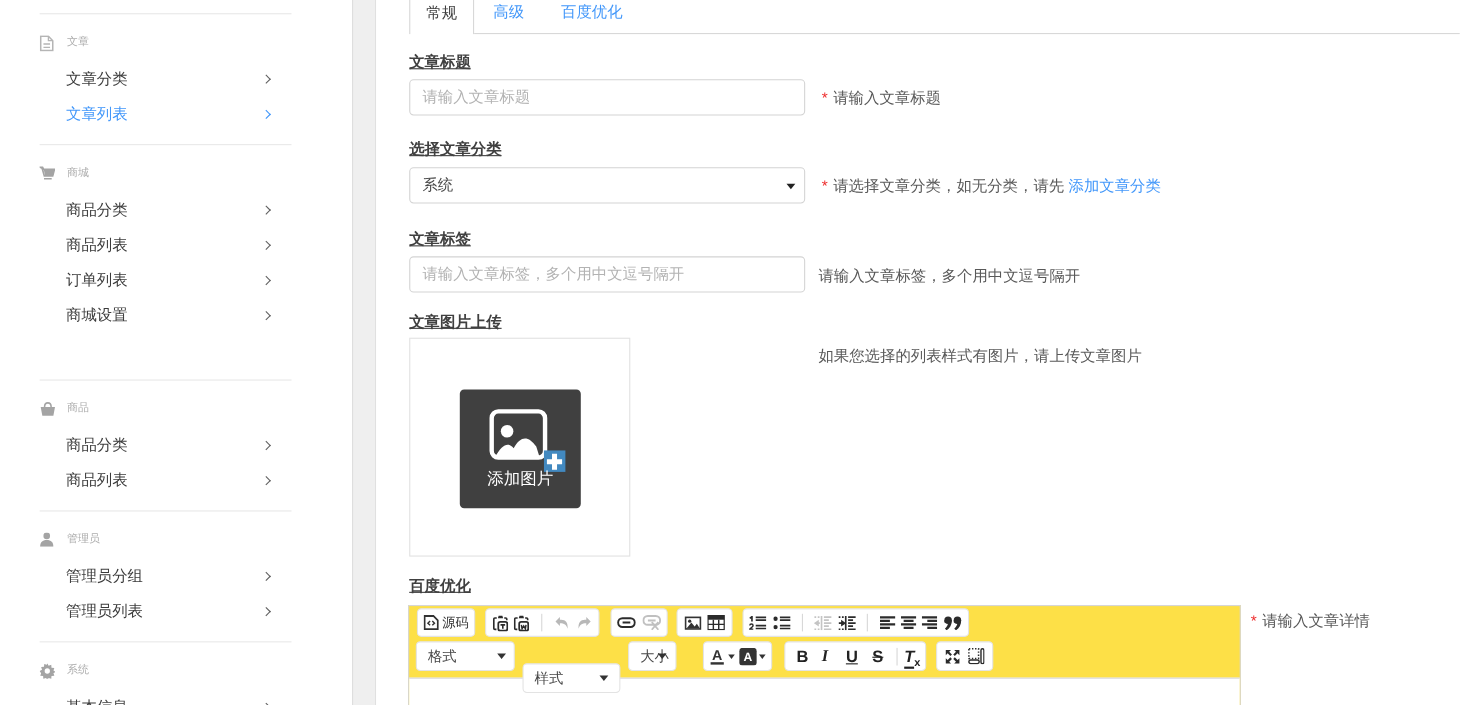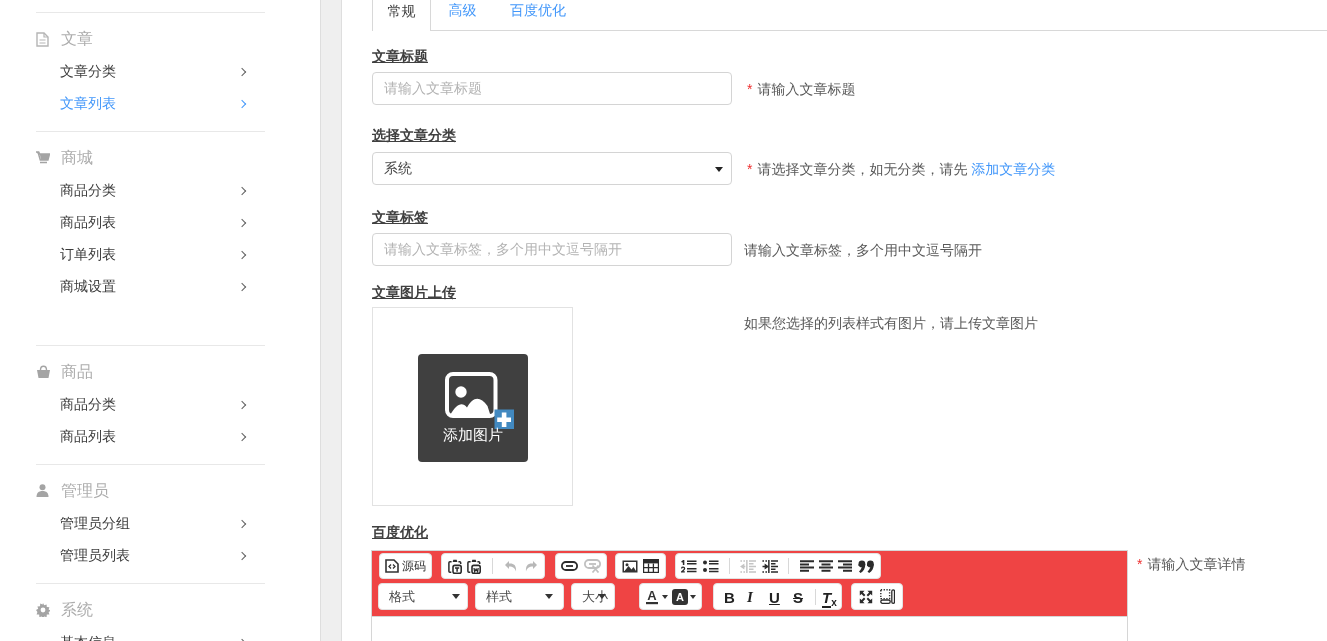--- a/index.html
+++ b/index.html
@@ -2,21 +2,21 @@
 <html><head>
 <meta charset="utf-8">
 <style>
 * { margin:0; padding:0; box-sizing:border-box; }
 html,body { width:1327px; height:641px; overflow:hidden; background:#fff;
   font-family:"Liberation Sans", sans-serif; }
 
 
 #side { position:absolute; left:0; top:0; width:320px; height:641px; background:#fff; }
 .sec { position:absolute; left:36px; width:229px; border-top:1px solid #e8e8e8; padding-top:10px; }
-.hd { height:32px; line-height:32px; color:#adadad; font-size:16px; position:relative; padding-left:25px; }
+.hd { height:32px; line-height:32px; color:#adadad; font-size:10px; position:relative; padding-left:25px; }
 .hd svg { position:absolute; left:0; top:9px; }
 .it { height:32px; line-height:32px; color:#3b3b3b; font-size:14px; position:relative; padding-left:24px; }
 .it.act { color:#4297fa; }
 .ar { position:absolute; right:20px; top:13.5px; width:6px; height:6px;
   border-top:1.5px solid #606060; border-right:1.5px solid #606060; transform:rotate(45deg); }
 .it.act .ar { border-color:#4297fa; }
 
 
 #gut { position:absolute; left:320px; top:0; width:22px; height:641px; background:#efefef;
   border-left:1px solid #dedede; border-right:1px solid #dedede; }
@@ -37,21 +37,21 @@
 .star { color:#ee2c2c; margin-right:5px; }
 a.blue { color:#4297fa; text-decoration:none;margin-top:44px; }
 
 
 #upbox { position:absolute; left:30px; top:307px; width:201px; height:199px; border:1px solid #e2e2e2; background:#fff; }
 #tile { position:absolute; left:45px; top:46px; width:110px; height:108px; background:#404040; border-radius:4px; }
 #tile .txt { position:absolute; left:0; right:0; top:72px; text-align:center; color:#fff; font-size:15px; }
 
 
 #editor { position:absolute; left:29px; top:550px; width:757px; height:92px;
-  border:1px solid #d6d6d6; background:#ef4444; }
+  border:1px solid #d6d6d6; background:#fde047; }
 #edcontent { position:absolute; left:0; right:0; top:65px; bottom:0; background:#fff; border-top:1px solid #d6d6d6; }
 .grp { position:absolute; background:#fff; border:1px solid #e3e3e3; border-radius:4px;
   display:flex; align-items:center; }
 .row1 { top:2px; height:26px; }
 .row2 { top:32px; height:27px; }
 .vsep { width:1px; height:16px; background:#d8d8d8; margin:0 5px; }
 .ddtext { font-size:13px; color:#474747; }
 .ddarr { width:0; height:0; border-left:4px solid transparent; border-right:4px solid transparent;
   border-top:5px solid #333; }
 .bi { position:absolute; top:0; height:27px; line-height:27px; font-size:15px; font-weight:bold; color:#222; }
@@ -240,21 +240,21 @@
             <circle cx="12.4" cy="3.9" r="3.4"></circle>
             <path d="M9.1 3.9 h6.7 C15.8 8.2 14.1 10.9 11.1 13 L9.5 11.6 C11.4 9.8 12.3 8 12.4 6.1 L9.1 5.9 z"></path>
           </g>
         </svg>
     </div>
 
     <div class="grp row2" style="left:6px;width:90px;">
       <span class="ddtext" style="margin-left:10px">格式</span>
       <span class="ddarr" style="position:absolute;right:7px"></span>
     </div>
-    <div class="grp row2" style="left:103px;width:89px;">
+    <div class="grp row2" style="left:103px;width:89px;margin-top:20px;">
       <span class="ddtext" style="margin-left:10px">样式</span>
       <span class="ddarr" style="position:absolute;right:10px"></span>
     </div>
     <div class="grp row2" style="left:199px;width:44px;">
       <span class="ddtext" style="margin-left:10px">大小</span>
       <span class="ddarr" style="position:absolute;right:8px"></span>
     </div>
     <div class="grp row2" style="left:267px;width:63px;justify-content:space-evenly;">
       <span style="display:flex;align-items:center">
           <svg width="15" height="16" viewBox="0 0 15 16">

